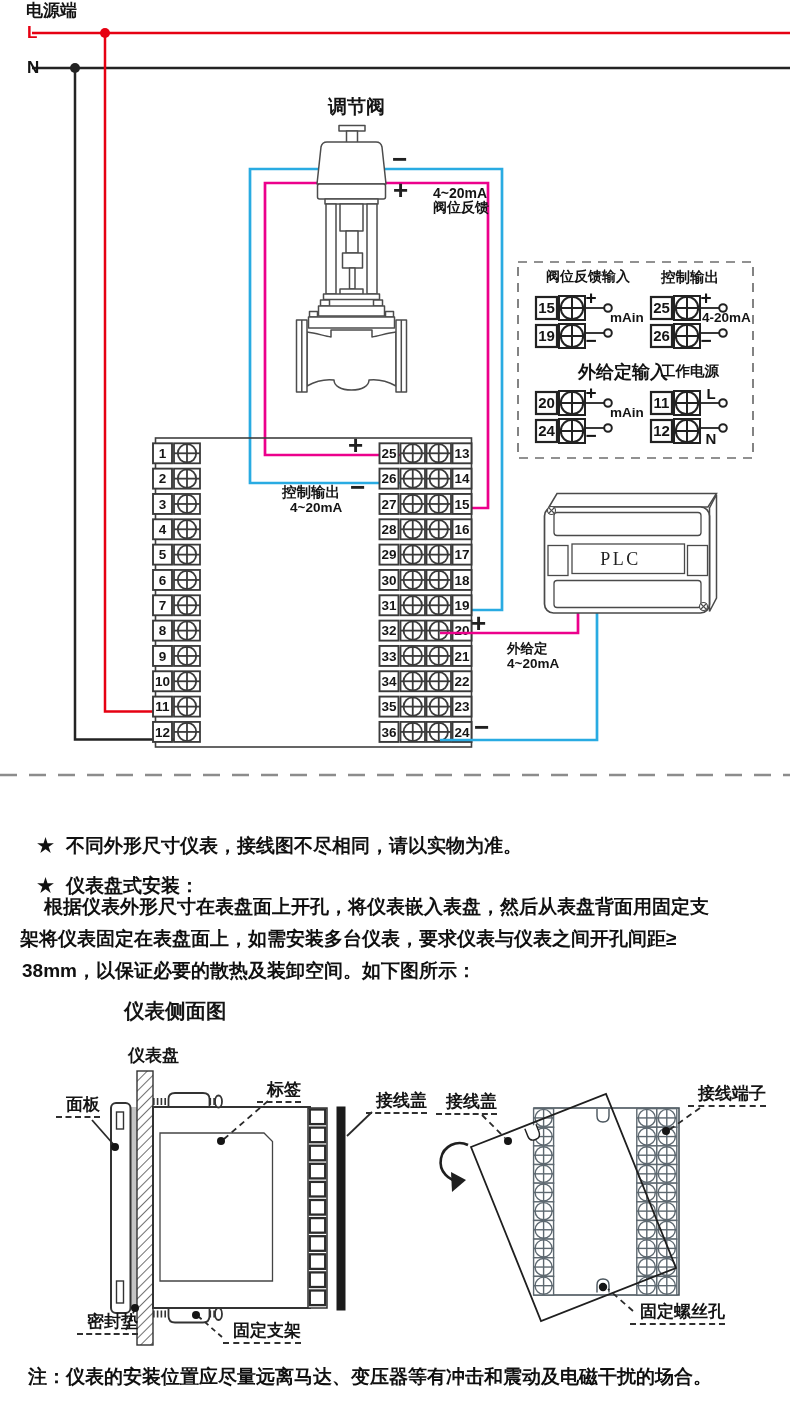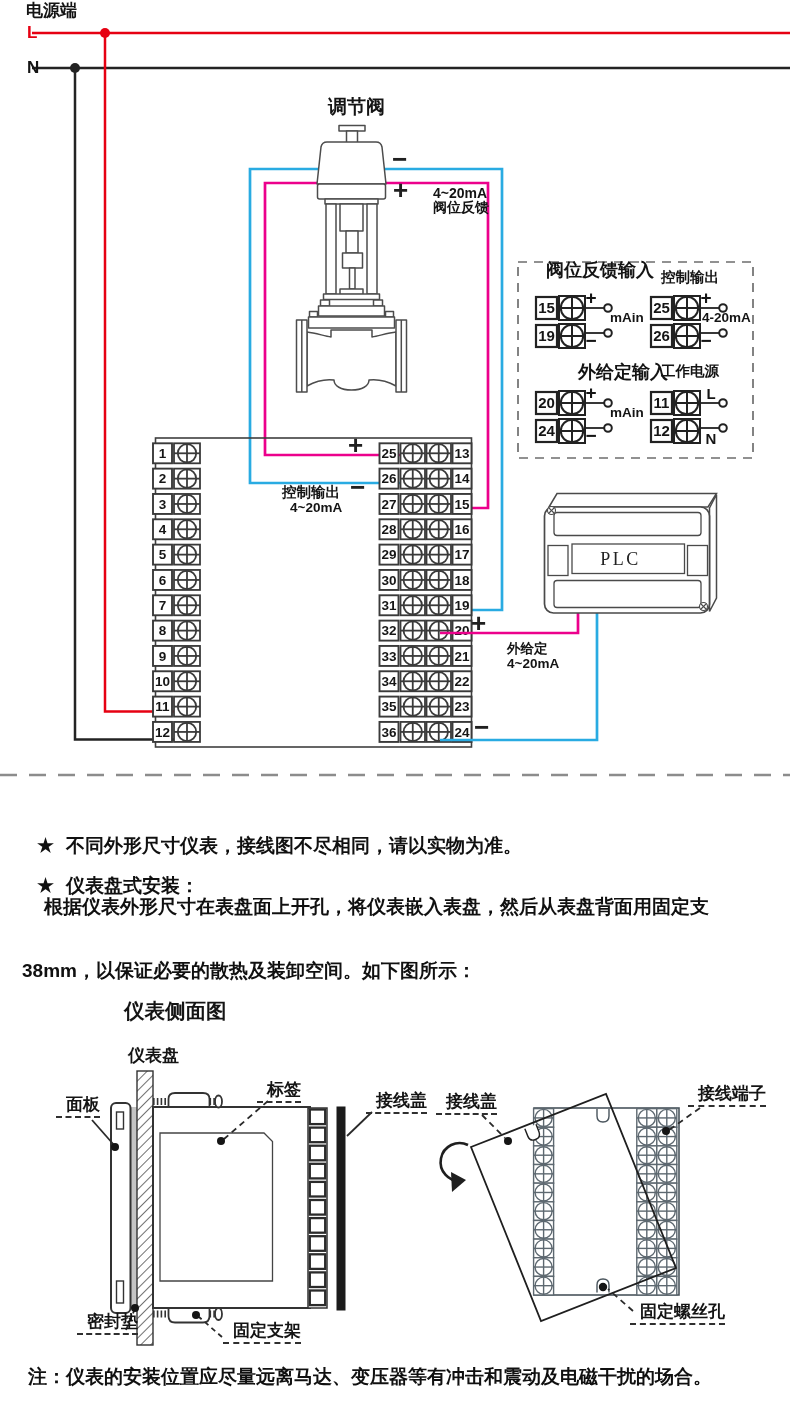--- a/index.html
+++ b/index.html
@@ -727,38 +727,39 @@
 <div class="sign" style="left:392px;top:146px;">−</div>
 <div class="sign" style="left:393px;top:177px;">+</div>
 <div class="lbl" style="left:423px;top:185px;font-size:14px;">4~20mA</div>
 <div class="lbl" style="left:423px;top:200px;font-size:14px;font-family:Liberation Serif, serif;">阀位反馈</div>
 
 <div class="sign" style="left:348px;top:432px;">+</div>
 <div class="sign" style="left:350px;top:474px;">−</div>
 <div class="lbl" style="left:272px;top:484px;font-size:14.5px;">控制输出</div>
 <div class="lbl" style="left:280px;top:500px;font-size:13.5px;">4~20mA</div>
 
-<div class="lbl" style="left:536px;top:260px;font-size:18px;">阀位反馈输入</div>
+<div class="lbl" style="left:536px;top:268px;font-size:14px;">阀位反馈输入</div>
 <div class="lbl" style="left:651px;top:269px;font-size:14.5px;">控制输出</div>
 <div class="lbl" style="left:568px;top:363px;font-size:18px;font-family:Liberation Mono, monospace;">外给定输入</div>
 <div class="lbl" style="left:651px;top:363px;font-size:14.5px;">工作电源</div>
 <div class="lbl" style="left:600px;top:310px;font-size:13.5px;">mAin</div>
 <div class="lbl" style="left:692px;top:310px;font-size:13.5px;">4-20mA</div>
 <div class="lbl" style="left:600px;top:405px;font-size:13.5px;">mAin</div>
 
 <div class="plc" style="left:572px;top:544px;width:97px;height:30px;">PLC</div>
 
 <div class="sign" style="left:471px;top:610px;">+</div>
 <div class="lbl" style="left:497px;top:641px;font-size:13.5px;">外给定</div>
 <div class="lbl" style="left:497px;top:656px;font-size:13.5px;">4~20mA</div>
 <div class="sign" style="left:474px;top:714px;">−</div>
 
 <div class="txt19 bullet" style="left:37px;top:834px;"><span class="star">★</span><span>不同外形尺寸仪表，接线图不尽相同，请以实物为准。</span></div>
 <div class="txt19 bullet" style="left:37px;top:874px;"><span class="star">★</span><span>仪表盘式安装：</span></div>
 <div class="txt19" style="left:44px;top:895px;">根据仪表外形尺寸在表盘面上开孔，将仪表嵌入表盘，然后从表盘背面用固定支</div>
+<div class="txt19" style="left:20px;top:927px;">架将仪表固定在表盘面上，如需安装多台仪表，要求仪表与仪表之间开孔间距≥</div>
 <div class="txt19" style="left:22px;top:959px;">38mm，以保证必要的散热及装卸空间。如下图所示：</div>
 <div class="lbl" style="left:114px;top:999px;font-size:20.5px;">仪表侧面图</div>
 <div class="txt19" style="left:28px;top:1365px;">注：仪表的安装位置应尽量远离马达、变压器等有冲击和震动及电磁干扰的场合。</div>
 
 <div class="lbl" style="left:118px;top:1046px;font-size:17px;">仪表盘</div>
 <div class="lbl dashu" style="left:56px;top:1095px;font-size:17px;">面板</div>
 <div class="lbl dashu" style="left:257px;top:1080px;font-size:17px;">标签</div>
 <div class="lbl dashu" style="left:366px;top:1091px;font-size:17px;">接线盖</div>
 <div class="lbl dashu" style="left:77px;top:1312px;font-size:17px;">密封垫</div>
 <div class="lbl dashu" style="left:223px;top:1321px;font-size:17px;">固定支架</div>

